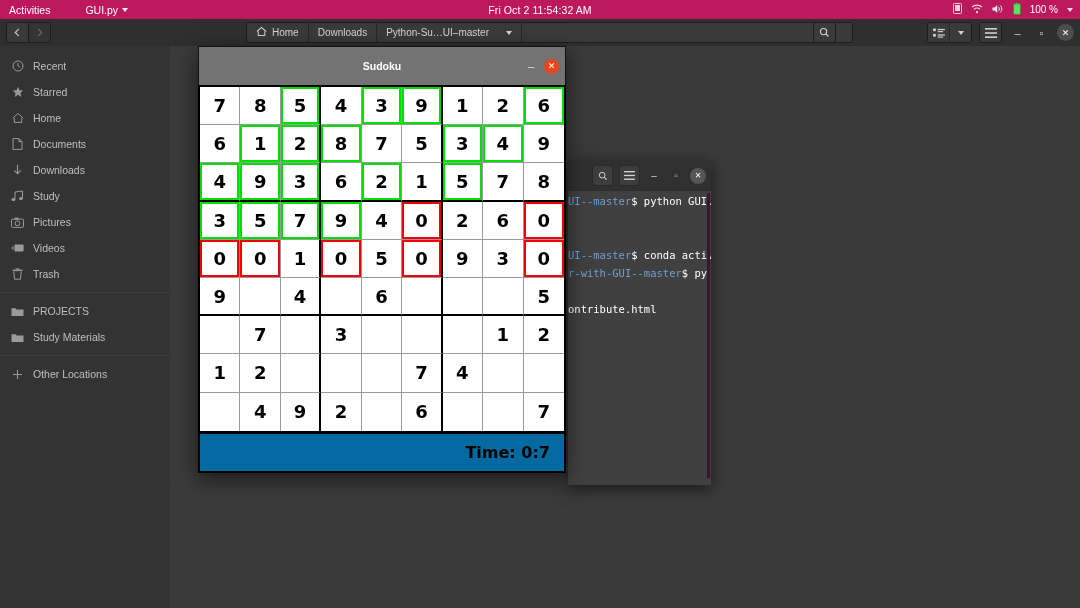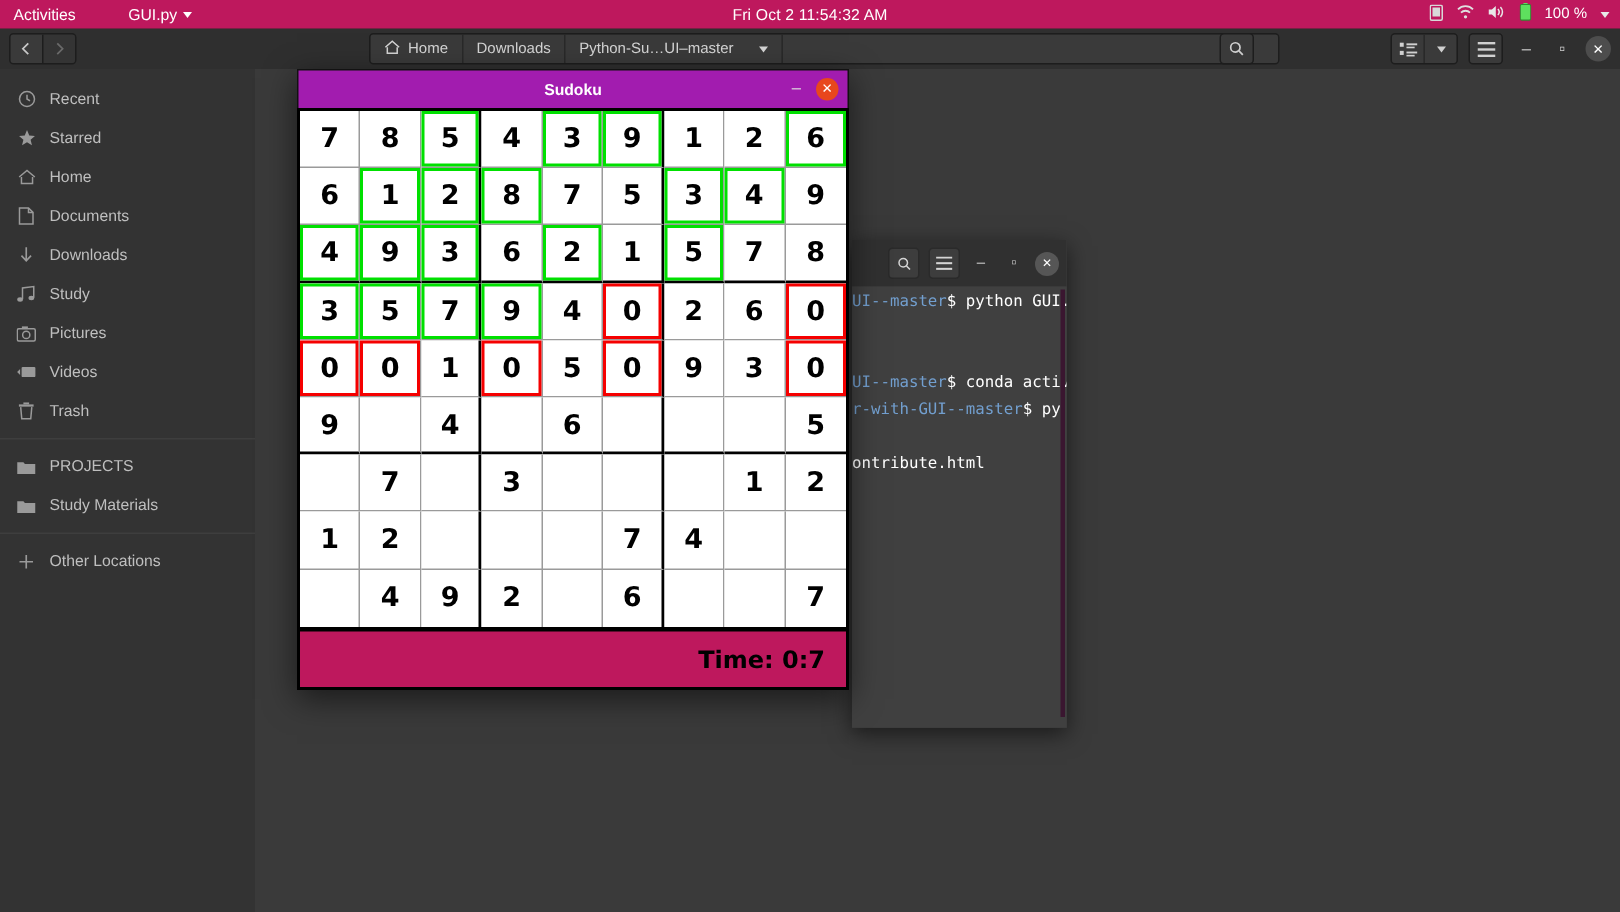--- a/index.html
+++ b/index.html
@@ -246,22 +246,22 @@
 
   
   #sudoku {
     position: absolute;
     left: 198px; top: 46px;
     width: 368px;
     z-index: 200;
     box-shadow: 0 6px 20px rgba(0,0,0,.55);
   }
   #sud-title {
-    height: 26px;
-    background: #a21caf;
+    height: 39px;
+    background: #737373;
     border: 1px solid #121212;
     border-bottom: none;
     box-sizing: border-box;
     display: flex;
     align-items: center;
     position: relative;
   }
   #sud-title .sud-name {
     position: absolute; left: 0; right: 0;
     text-align: center;
@@ -315,21 +315,21 @@
     position: absolute;
     left: 0; top: 0; right: 0; bottom: 0;
     pointer-events: none;
     box-sizing: border-box;
   }
   .cell.hl-green .hl { border: 2px solid #00e000; }
   .cell.hl-red .hl { border: 2px solid #f50000; }
 
   #sud-footer {
     height: 40px;
-    background: #be185d;
+    background: #0369a1;
     border: 2px solid #000000;
     border-top: 1px solid #000000;
     box-sizing: border-box;
     display: flex;
     align-items: center;
     justify-content: flex-end;
     padding-right: 14px;
     font-family: "DejaVu Sans", sans-serif;
     font-size: 16px;
     font-weight: bold;

